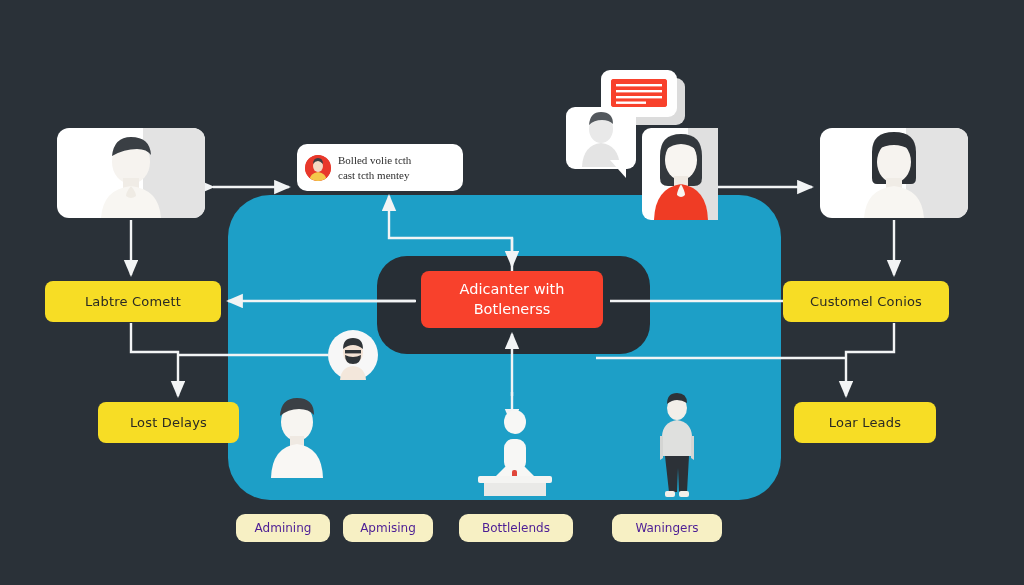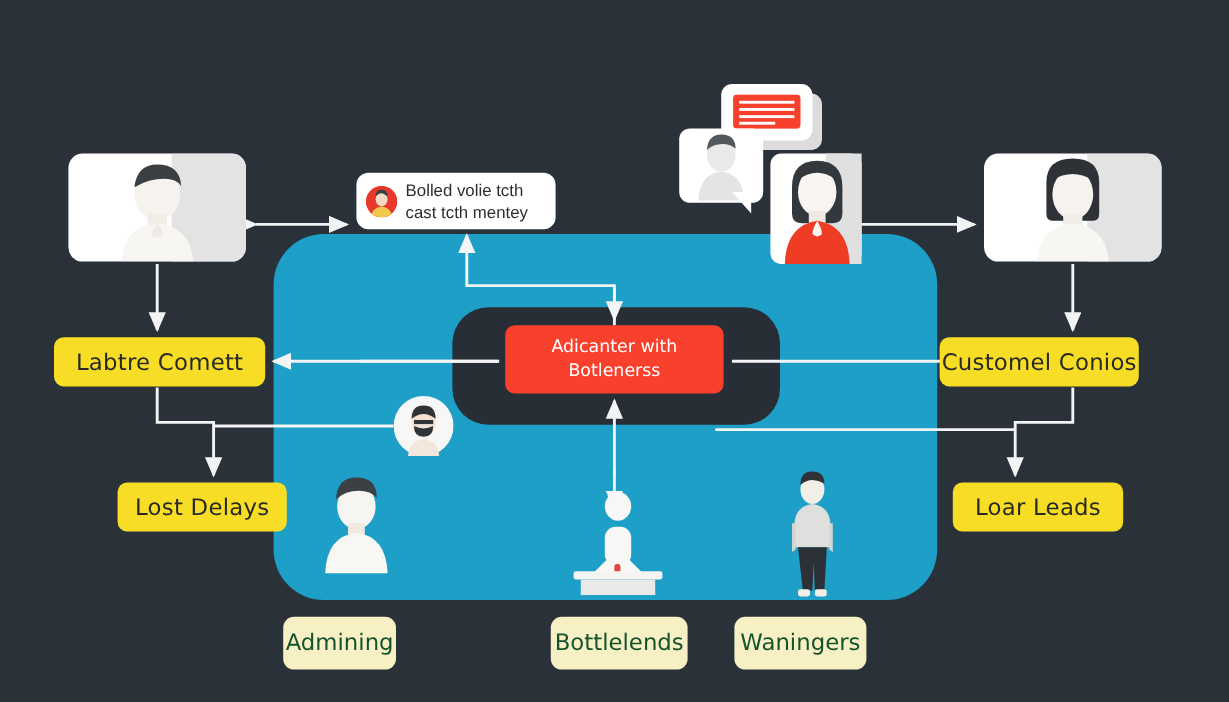--- a/index.html
+++ b/index.html
@@ -45,21 +45,21 @@
   }
   .bust { position: absolute; bottom: 0; left: 50%; transform: translateX(-50%); }
 
   
   .ybox {
     position: absolute;
     background: #f7dd25;
     border-radius: 8px;
     display: flex; align-items: center; justify-content: center;
     color: #2a2a24;
-    font-size: 19px;
+    font-size: 13px;
     letter-spacing: .2px;
     white-space: nowrap;
   }
   
   .rbox {
     position: absolute;
     left: 421px; top: 271px;
     width: 182px; height: 57px;
     background: #f8412c;
     border-radius: 8px;
@@ -70,44 +70,44 @@
     line-height: 1.35;
     padding: 0 1px;
   }
 
   
   .pill {
     position: absolute;
     background: #f7f0c4;
     border-radius: 9px;
     display: flex; align-items: center; justify-content: center;
-    color: #14532d;
-    font-size: 19px;
-    height: 44px;
+    color: #4c1d95;
+    font-size: 12px;
+    height: 28px;
     white-space: nowrap;
   }
 
   
   .notif {
     position: absolute;
     left: 297px; top: 144px;
     width: 166px; height: 47px;
     background: #ffffff;
     border-radius: 10px;
     display: flex; align-items: center;
     padding: 0 8px;
     gap: 7px;
   }
   .notif-avatar {
     width: 26px; height: 26px; border-radius: 50%;
     background: #e8382b; flex: 0 0 26px; position: relative; overflow: hidden;
   }
   .notif-text {
-    font-size: 14px; line-height: 1.3; color: #2d2d2d;
-    font-family: Liberation Sans, sans-serif;
+    font-size: 11px; line-height: 1.3; color: #2d2d2d;
+    font-family: Liberation Serif, serif;
   }
 
   
   .bubble {
     position: absolute;
     background: #ffffff;
     border-radius: 9px;
   }
   .bubble-shadow { background: #dcdcdc; }
   .bubble-tail {
@@ -292,16 +292,17 @@
 
   <div class="ybox" style="left:45px; top:281px; width:176px; height:41px;">Labtre Comett</div>
 
   <div class="ybox" style="left:98px; top:402px; width:141px; height:41px;">Lost Delays</div>
 
   <div class="ybox" style="left:783px; top:281px; width:166px; height:41px;">Customel Conios</div>
 
   <div class="ybox" style="left:774px; top:402px; width:142px; height:41px;margin-left:20px;">Loar Leads</div>
 
   <div class="pill" style="left:236px; top:514px; width:94px;">Admining</div>
+  <div class="pill" style="left:343px; top:514px; width:90px;">Apmising</div>
   <div class="pill" style="left:459px; top:514px; width:114px;">Bottlelends</div>
   <div class="pill" style="left:612px; top:514px; width:110px;">Waningers</div>
 
 </div>
 
 </body></html>

